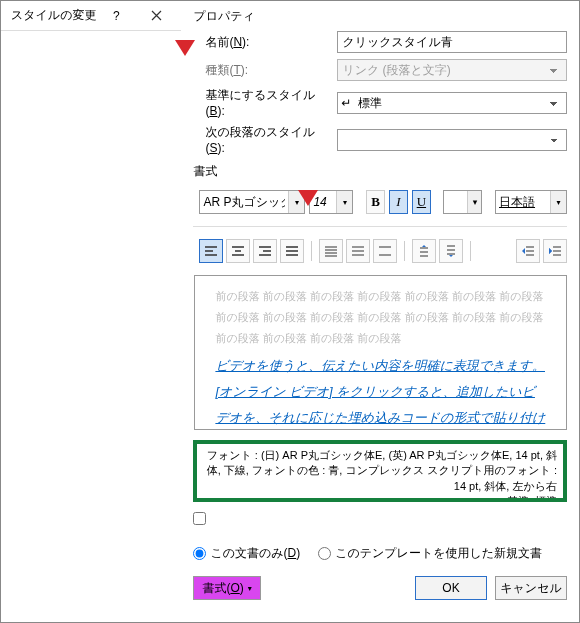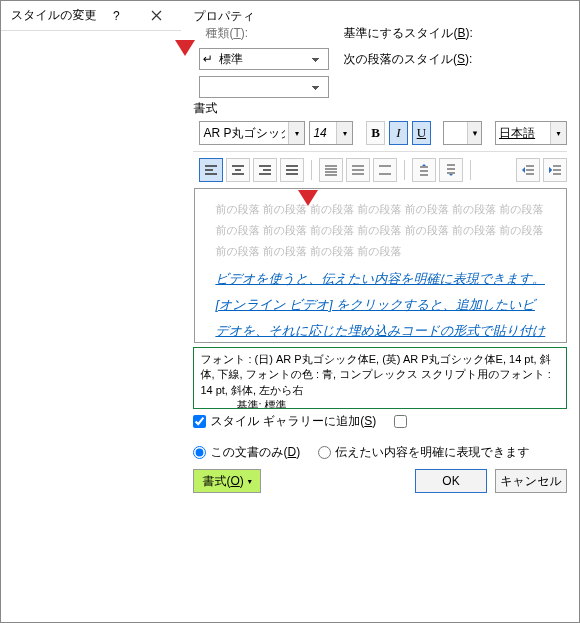--- a/index.html
+++ b/index.html
@@ -1,21 +1,21 @@
 <!DOCTYPE html>
 <html><head>
 <meta charset="utf-8">
 <style>
   * { box-sizing: border-box; margin: 0; padding: 0; }
   body { font-family: "Yu Gothic UI", "Meiryo", sans-serif; font-size: 12px; background: #f0f0f0; width: 580px; height: 623px; overflow: hidden; }
   .dialog { width: 580px; height: 623px; background: #fff; border: 1px solid #888; display: flex; }
   .titlebar { background: #fff; height: 30px; display: flex; align-items: center; padding: 0 5px 0 10px; border-bottom: 1px solid #ddd; }
   .titlebar .title { flex: 1; font-size: 12px; }
   .titlebar .btn { width: 40px; height: 28px; display: flex; align-items: center; justify-content: center; cursor: pointer; }
-  .content { flex: 1; padding: 5px 12px 8px 12px; display: flex; flex-direction: column; overflow: hidden; }
+  .content { flex: 1; padding: 5px 12px 8px 12px; display: flex; flex-direction: column; gap: 6px; overflow: hidden; }
   .group-label { font-size: 12px; margin-top: 2px; }
   .prop-grid { display: grid; grid-template-columns: 130px 1fr; gap: 6px 8px; align-items: center; margin-left: 6px; }
   .prop-grid label { text-align: left; padding-left: 6px; }
   .prop-grid label.disabled { color: #737373; }
   input[type=text], select.full { width: 100%; height: 22px; border: 1px solid #999; padding: 0 4px; font-family: inherit; font-size: 12px; background: #fff; }
   select.full { appearance: none; padding-right: 18px; background-image: linear-gradient(45deg, transparent 50%, #555 50%), linear-gradient(135deg, #555 50%, transparent 50%); background-position: calc(100% - 12px) 9px, calc(100% - 8px) 9px; background-size: 4px 4px, 4px 4px; background-repeat: no-repeat; }
   select.full:disabled { background-color: #f0f0f0; color: #777; }
   .indent-combo { display: flex; }
   .indent-prefix { width: 18px; height: 22px; border: 1px solid #999; border-right: none; display: flex; align-items: center; justify-content: center; background: #fff; }
   .format-row { display: flex; gap: 4px; align-items: center; margin-left: 6px; margin-top: 4px; }
@@ -30,27 +30,27 @@
   .color-drop { width: 14px; text-align: center; border-left: 1px solid #ccc; background: #f0f0f0; font-size: 9px; height: 100%; display: flex; align-items: center; justify-content: center; }
   hr.thin { border: none; border-top: 1px solid #ddd; margin: 6px 0; }
   .toolbar2 { display: flex; gap: 3px; align-items: center; margin-left: 6px; }
   .toolbar2 .sep { width: 1px; height: 20px; background: #ccc; margin: 0 4px; }
   .tb2 { width: 24px; height: 24px; border: 1px solid #ccc; background: #fafafa; display: flex; align-items: center; justify-content: center; cursor: pointer; position: relative; }
   .tb2 svg { display: block; }
   .tb2.active { border: 1px solid #2a6fc9; background: #d0e3f7; }
   .preview { border: 1px solid #999; height: 155px; margin: 6px 0 4px 1px; padding: 10px 20px; overflow: hidden; }
   .preview .ghost { color: #bbb; font-size: 11px; line-height: 1.9; word-break: break-all; }
   .preview .sample { color: #0563c1; font-family: "AR P丸ゴシック体E","Meiryo",sans-serif; font-style: italic; text-decoration: underline; font-size: 13px; line-height: 2.0; word-break: break-all; margin-top: 4px; }
-  .desc-box { border: 1px solid #15803d; padding: 4px 6px; font-size: 11px; line-height: 1.4; height: 62px; overflow: hidden; }
+  .desc-box { border: 4px solid #15803d; padding: 4px 6px; font-size: 11px; line-height: 1.4; height: 62px; overflow: hidden; text-align: right; }
   .desc-box .indent { padding-left: 36px; }
   .check-row { display: flex; gap: 18px; align-items: center; margin-top: 4px; }
   .check-row label, .radio-row label { display: flex; align-items: center; gap: 4px; font-size: 12px; }
   .radio-row { display: flex; gap: 18px; align-items: center; margin-top: 14px; }
   .bottom-row { display: flex; align-items: center; margin-top: 8px; }
-  .format-menu-btn { border: 1px solid #999; background: #bef264; height: 24px; padding: 0 8px; display: flex; align-items: center; gap: 4px; cursor: pointer; }
+  .format-menu-btn { border: 1px solid #999; background: #d946ef; height: 24px; padding: 0 8px; display: flex; align-items: center; gap: 4px; cursor: pointer; }
   .spacer { flex: 1; }
   .ok-btn, .cancel-btn { height: 24px; min-width: 72px; border: 1px solid #999; background: #f3f3f3; cursor: pointer; font-size: 12px; }
   .ok-btn { border: 1px solid #2a6fc9; margin-right: 8px; }
   .arrow-down { font-size: 8px; }
   u.uline { text-decoration: underline; }
   .red-marker { position: absolute; width: 0; height: 0; border-left: 10px solid transparent; border-right: 10px solid transparent; border-top: 16px solid #d8272d; z-index: 100; }
 </style>
 </head>
 <body>
 
@@ -67,22 +67,25 @@
   </div>
 
   <div class="red-marker" style="left:175px; top:40px;"></div>
   <div class="red-marker" style="left:298px; top:190px;"></div>
 
   <div class="content">
 
     <div class="group-label">プロパティ</div>
 
     <div class="prop-grid">
+      <label><span>名前(</span><u class="uline">N</u><span>):</span></label>
+      <input type="text" value="クリックスタイル青" style="">
 
       <label class="disabled"><span>種類(</span><u class="uline">T</u><span>):</span></label>
+      <select class="full" disabled=""><option>リンク (段落と文字)</option></select>
 
       <label><span>基準にするスタイル(</span><u class="uline">B</u><span>):</span></label>
       <div class="indent-combo">
         <div class="indent-prefix">↵</div>
         <select class="full" style="border-left:none"><option>標準</option></select>
       </div>
 
       <label><span>次の段落のスタイル(</span><u class="uline">S</u><span>):</span></label>
       <select class="full"><option></option></select>
     </div>
@@ -195,36 +198,32 @@
       <div class="sample">ビデオを使うと、伝えたい内容を明確に表現できます。[オンライン ビデオ] をクリックすると、追加したいビデオを、それに応じた埋め込みコードの形式で貼り付けできるようになります。キーワードを入力して、文書に最適なビデオをオンラインで検索することもできます。</div>
     </div>
 
     <div class="desc-box">
       <div>フォント : (日) AR P丸ゴシック体E, (英) AR P丸ゴシック体E, 14 pt, 斜体, 下線, フォントの色 : 青, コンプレックス スクリプト用のフォント : 14 pt, 斜体, 左から右</div>
       <div class="indent">基準: 標準</div>
     </div>
 
     <div class="check-row">
       <label>
-          <input type="checkbox" checked="" style=""> 
-          <span><span>スタイル ギャラリーに追加(</span><u class="uline">S</u><span>)</span></span>
-        </label>
-      <label>
           <input type="checkbox" style=""> 
         </label>
     </div>
 
     <div class="radio-row">
       <label>
           <input type="radio" name="scope" checked="" style=""> 
           <span><span>この文書のみ(</span><u class="uline">D</u><span>)</span></span>
         </label>
       <label>
           <input type="radio" name="scope" style=""> 
-          <span>伝えたい内容を明確に表現できます</span>
+          <span>このテンプレートを使用した新規文書</span>
         </label>
     </div>
 
     <div class="bottom-row">
       <div class="format-menu-btn">
         <span><span>書式(</span><u class="uline">O</u><span>)</span></span>
         <span class="arrow-down">▾</span>
       </div>
       <div class="spacer"></div>
       <button class="ok-btn">OK</button>

